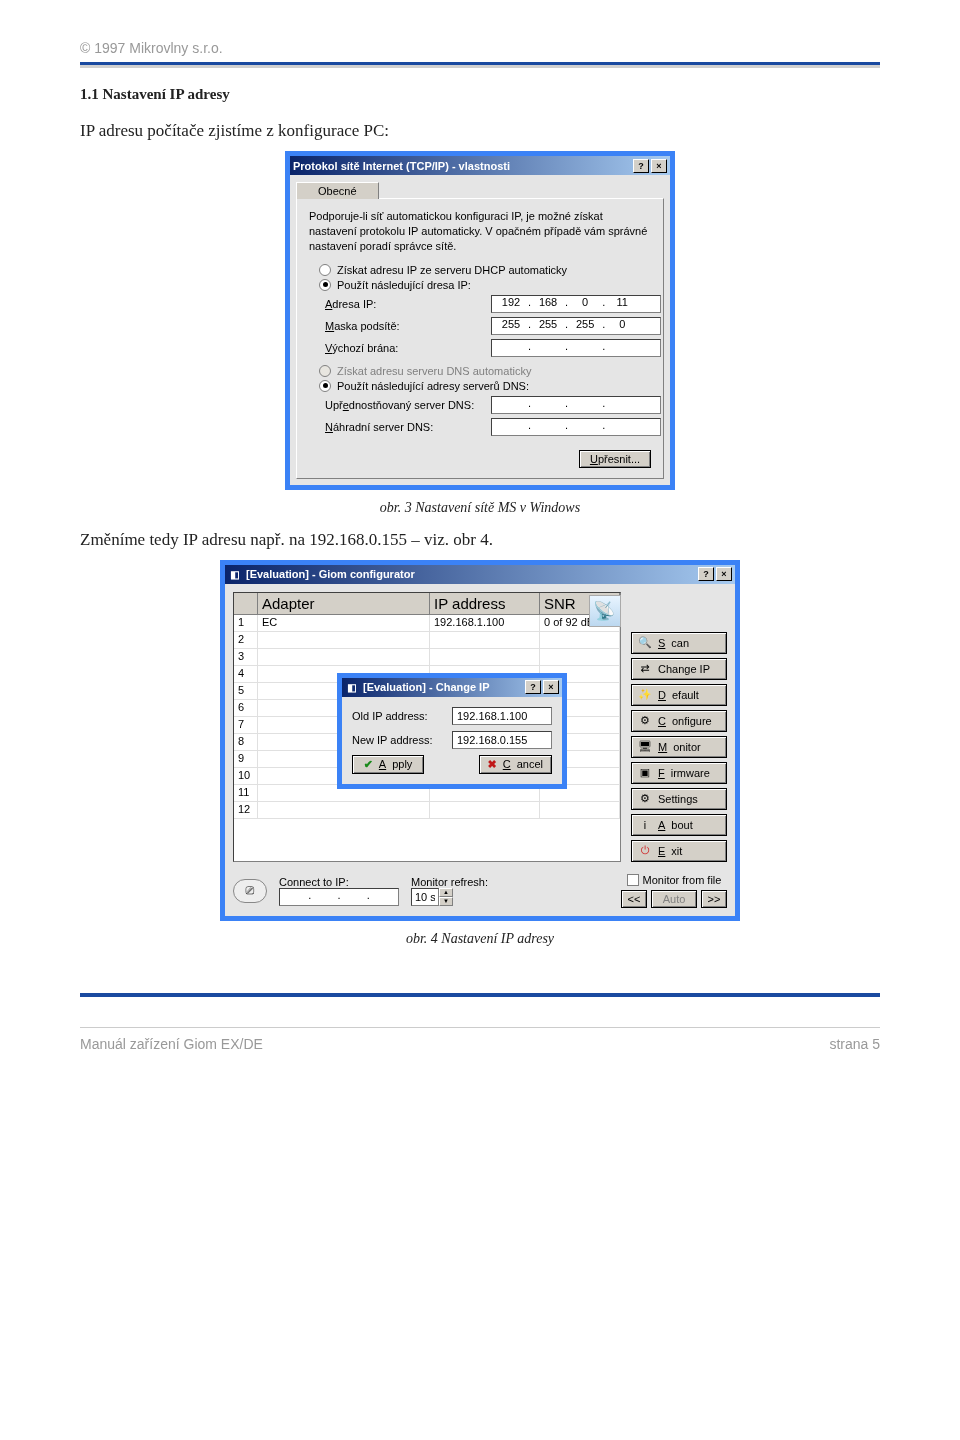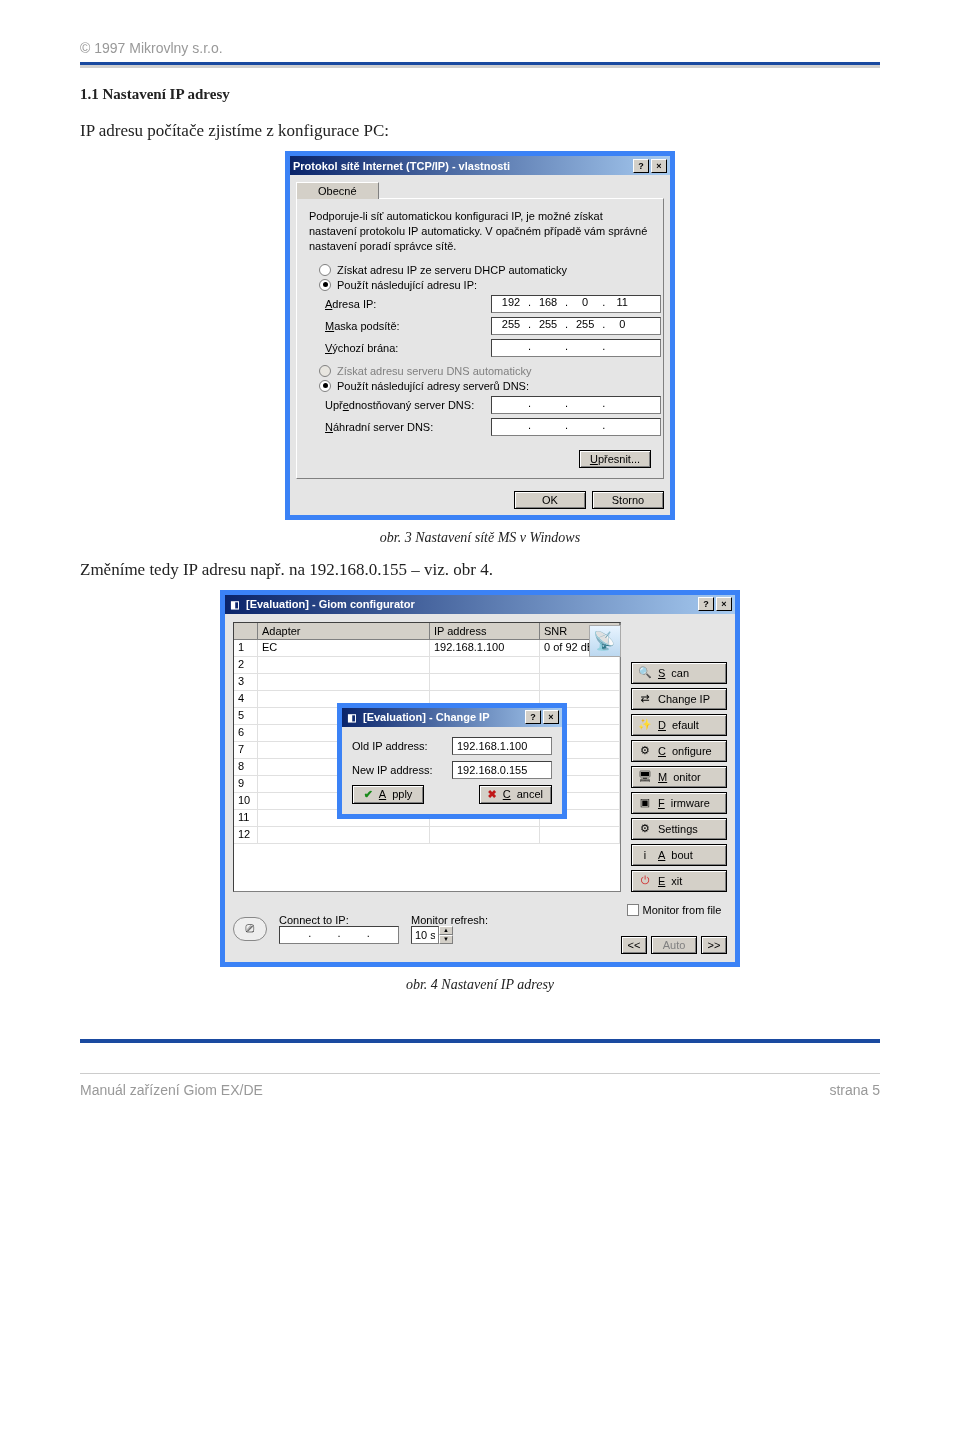--- a/index.html
+++ b/index.html
@@ -136,21 +136,21 @@
     font-family: Tahoma, Arial, sans-serif; font-size: 11px;
   }
   .btn-row { display: flex; justify-content: flex-end; gap: 6px; padding: 6px; }
   .btn .u { text-decoration: underline; }
 
   
   .giom { width: 520px; }
   .giom-body { padding: 8px; display: flex; gap: 10px; }
   .grid-area { flex: 1; border: 1px solid #808080; border-top-color:#404040; border-left-color:#404040; background:#fff; }
   .ghead { display: grid; grid-template-columns: 24px 1fr 110px 80px; background:#d4d0c8; border-bottom:1px solid #808080; }
-  .ghead div { border-right:1px solid #808080; padding:2px 4px; font-size:11px; }
+  .ghead div { border-right:1px solid #808080; padding:2px 4px; font-size:15px; }
   .grow { display: grid; grid-template-columns: 24px 1fr 110px 80px; }
   .grow div { border-right:1px solid #e0e0e0; border-bottom:1px solid #e0e0e0; padding:1px 4px; background:#fff; height:17px; font-size:11px; }
   .side-btns { width: 96px; display:flex; flex-direction:column; gap:4px; }
   .side-btns .btn { display:flex; align-items:center; gap:6px; justify-content:flex-start; padding:3px 6px; min-width:auto; }
   .side-btns .ico { width:14px; height:14px; display:inline-flex; align-items:center; justify-content:center; font-size:11px; }
   .side-btns .red { color:#d03030; }
   .giom-bottom { display:flex; align-items:center; gap:12px; padding:4px 8px 8px 8px; }
   .plug {
     width:34px; height:24px; border:1px solid #888; border-radius:16px;
     background:#eee; display:flex; align-items:center; justify-content:center;
@@ -215,21 +215,21 @@
         <div class="desc">Podporuje-li síť automatickou konfiguraci IP, je možné získat nastavení protokolu IP automaticky. V opačném případě vám správné nastavení poradí správce sítě.</div>
 
         <div class="radio-row">
           <span class="radio"></span>
           <span>Získat adresu IP ze serveru DHCP automaticky</span>
         </div>
         <div class="radio-row">
           <span class="radio">
               <span class="dot"></span>
             </span>
-          <span>Použít následující adresu IP:</span>
+          <span>Použít následující dresa IP:</span>
         </div>
         <div class="ip-grid">
           <span><span class="under">A</span>dresa IP:</span>
           <span class="ip-box">
             <span class="oct">192</span>
               <span class="dot">.</span>
             <span class="oct">168</span>
               <span class="dot">.</span>
             <span class="oct">0</span>
               <span class="dot">.</span>
@@ -286,24 +286,20 @@
               <span class="dot">.</span>
               <span class="oct"></span>
               <span class="dot">.</span>
               <span class="oct"></span>
           </span>
         </div>
 
         <div class="btn-row" style="padding:6px 0 0 0">
           <div class="btn"><span class="u">U</span>přesnit...</div>
         </div>
-      </div>
-      <div class="btn-row">
-        <div class="btn">OK</div>
-        <div class="btn">Storno</div>
       </div>
     </div>
   </div>
 
   <div class="caption">obr. 3  Nastavení sítě MS v Windows</div>
   <div class="body-text">Změníme tedy IP adresu např. na 192.168.0.155 – viz. obr 4.</div>
 
   <div class="figure">
     <div class="win giom">
       <div class="titlebar">
@@ -428,21 +424,21 @@
         <div>
           <div>Monitor refresh:</div>
           <span class="spin">
             <input value="10 sec" style="">
             <span class="arr">
                 <div>▲</div>
                 <div>▼</div>
               </span>
           </span>
         </div>
-        <div style="margin-left:auto; display:flex; flex-direction:column; gap:20px; align-items:center">
+        <div style="margin-left:auto; display:flex; flex-direction:column; gap:4px; align-items:center">
           <div style="display:flex; align-items:center; gap:4px">
             <span style="width:12px;height:12px;border:1px solid #808080;background:#fff;display:inline-block"></span>
             <span>Monitor from file</span>
           </div>
           <div style="display:flex; gap:4px">
             <div class="btn mini-btn">&lt;&lt;</div>
             <div class="btn" style="min-width:46px;color:#808080">Auto</div>
             <div class="btn mini-btn">&gt;&gt;</div>
           </div>
         </div>

